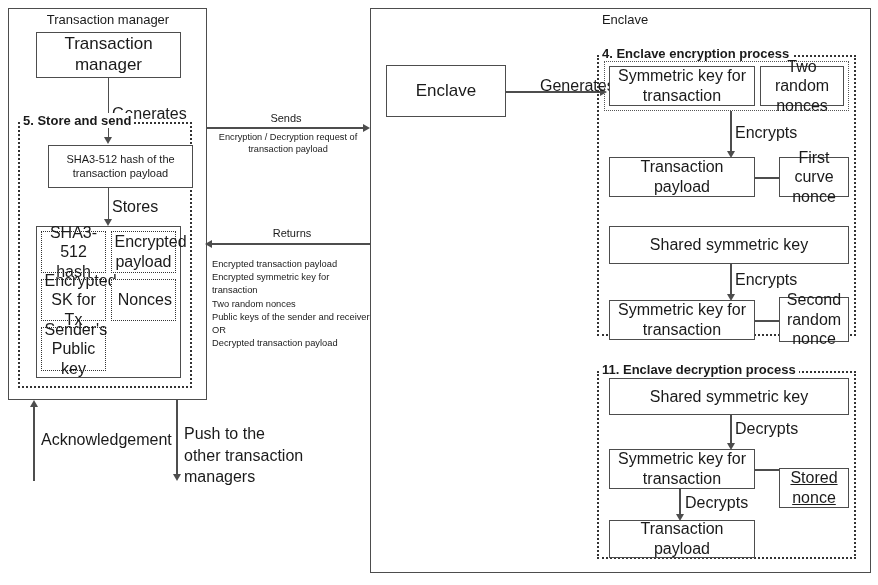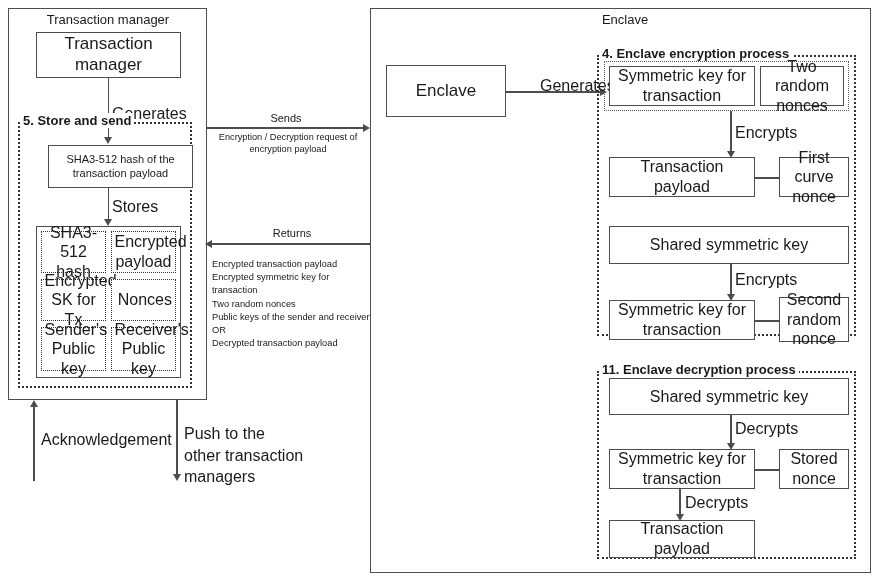--- a/index.html
+++ b/index.html
@@ -164,36 +164,33 @@
   </div>
   <div class="abs box-dotted stack t10" style="left:41px;top:279px;width:65px;height:42px;">
     <span style="max-width:58px;">Encrypted SK for Tx</span>
   </div>
   <div class="abs box-dotted stack t10" style="left:111px;top:279px;width:65px;height:42px;align-items:flex-end;">
     <span style="max-width:58px;">Nonces</span>
   </div>
   <div class="abs box-dotted stack t10" style="left:41px;top:327px;width:65px;height:44px;">
     <span style="max-width:58px;">Sender's Public key</span>
   </div>
-  <div class="abs box-dotted stack t10" style="left:111px;top:327px;width:65px;height:44px;">
-    <span style="max-width:58px;">Receiver's Public key</span>
-  </div>
 
   <div class="abs vline" style="left:33px;top:406px;height:75px;"></div>
   <div class="abs arrow-up" style="left:29.5px;top:400px;"></div>
   <div class="abs label t10" style="left:41px;top:431px;">Acknowledgement</div>
 
   <div class="abs vline" style="left:176px;top:400px;height:75px;"></div>
   <div class="abs arrow-down" style="left:172.5px;top:474px;"></div>
   <div class="abs label t10 label-wrap" style="left:184px;top:423px;width:120px;line-height:1.35;">Push to the other transaction managers</div>
 
   <div class="abs hline" style="left:207px;top:127px;width:158px;"></div>
   <div class="abs arrow-right" style="left:363px;top:123.5px;"></div>
   <div class="abs label t11" style="left:207px;top:112px;width:158px;text-align:center;">Sends</div>
-  <div class="abs label t9 label-wrap" style="left:210px;top:131px;width:156px;text-align:center;line-height:1.35;">Encryption / Decryption request of encryption payload</div>
+  <div class="abs label t9 label-wrap" style="left:210px;top:131px;width:156px;text-align:center;line-height:1.35;">Encryption / Decryption request of transaction payload</div>
 
   <div class="abs hline" style="left:207px;top:243px;width:177px;"></div>
   <div class="abs arrow-left" style="left:205px;top:239.5px;"></div>
   <div class="abs label t11" style="left:207px;top:227px;width:170px;text-align:center;">Returns</div>
   <div class="abs caption-list" style="left:212px;top:250px;width:165px;">Encrypted transaction payload
 Encrypted symmetric key for transaction
 Two random nonces
 Public keys of the sender and receivers
 OR
 Decrypted transaction payload</div>
@@ -285,21 +282,21 @@
   </div>
 
   <div class="abs vline" style="left:730px;top:415px;height:29px;"></div>
   <div class="abs arrow-down" style="left:726.5px;top:443px;"></div>
   <div class="abs label t10" style="left:735px;top:420px;">Decrypts</div>
 
   <div class="abs box stack t10" style="left:609px;top:449px;width:146px;height:40px;">
     <span style="max-width:130px;">Symmetric key for transaction</span>
   </div>
   <div class="abs hline" style="left:755px;top:469px;width:25px;"></div>
-  <div class="abs box t10" style="left:779px;top:449px;width:70px;height:40px;">
+  <div class="abs box t10" style="left:779px;top:468px;width:70px;height:40px;text-decoration:underline;">
     <span style="max-width:64px;">Stored nonce</span>
   </div>
 
   <div class="abs vline" style="left:679px;top:489px;height:26px;"></div>
   <div class="abs arrow-down" style="left:675.5px;top:514px;"></div>
   <div class="abs label t10" style="left:685px;top:494px;">Decrypts</div>
 
   <div class="abs box t10" style="left:609px;top:520px;width:146px;height:38px;">
     <span>Transaction payload</span>
   </div>

